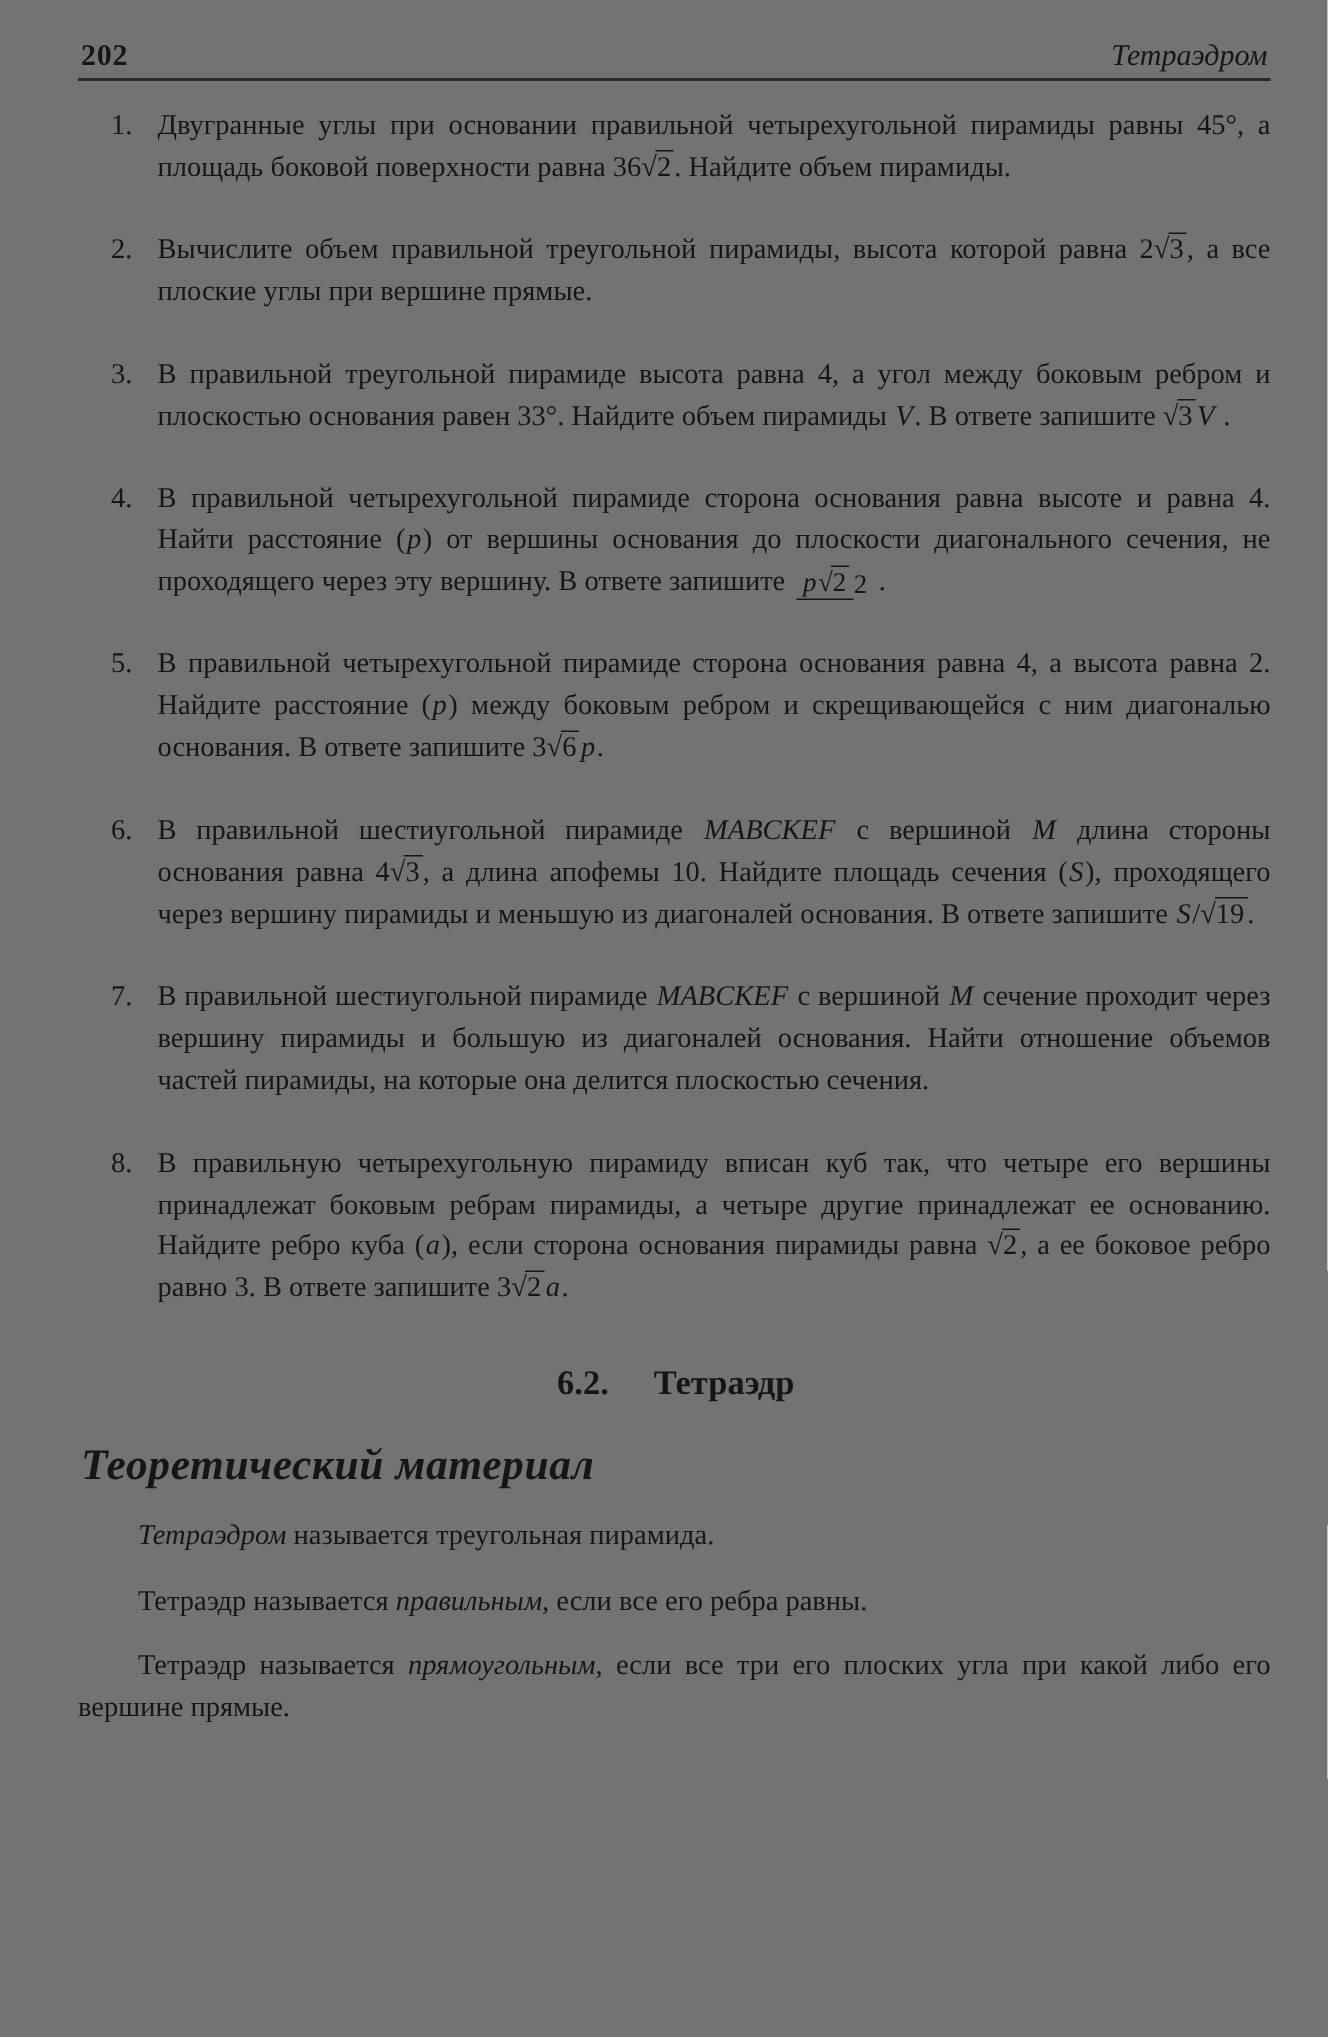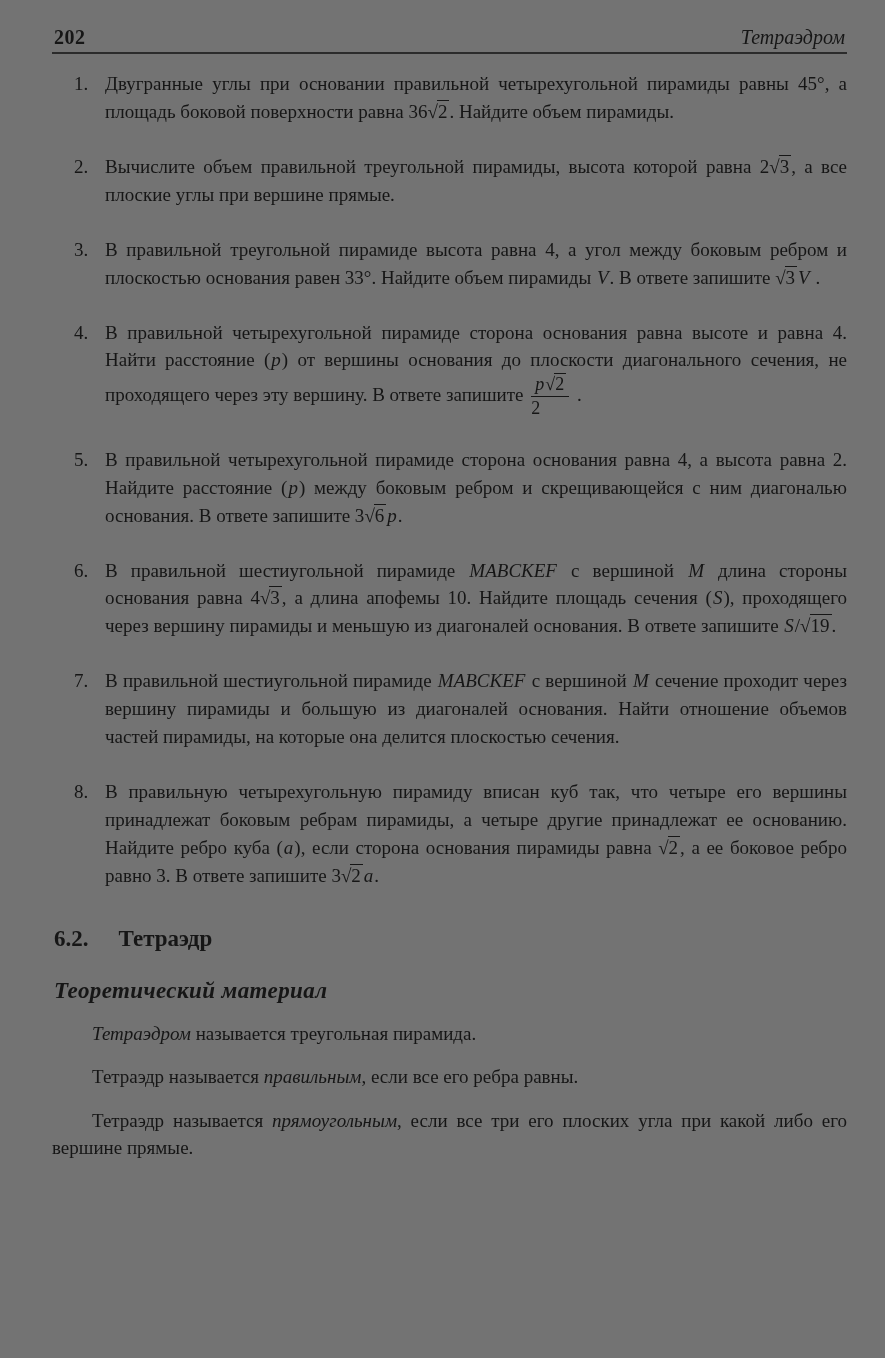--- a/index.html
+++ b/index.html
@@ -29,25 +29,26 @@
     margin:34px 0 18px 4px;
     font-size:24px;
     font-weight:bold;
     font-style:italic;
     letter-spacing:.4px;
   }
   .section-heading{
     margin:36px 0 0 2px;
     font-size:23px;
     font-weight:bold;
+    text-align:center;
   }
   .section-heading .secnum{margin-right:30px;}
   .theory-heading{
     margin:26px 0 6px 2px;
-    font-size:23px;
+    font-size:29px;
     font-weight:bold;
     font-style:italic;
     letter-spacing:.4px;
   }
   
   .problems{padding-left:22px;margin-top:16px;}
   .problem{
     display:flex;
     margin-bottom:27px;
     font-size:19px;
@@ -64,21 +65,20 @@
     text-indent:40px;
   }
   
   .it{font-style:italic;}
   .mv{font-style:italic;padding:0 1px;}
   .sqrt{white-space:nowrap;}
   .sqrt .rsign{margin-right:-1px;}
   .sqrt .rad{border-top:1.5px solid currentColor;padding:0 2px 0 1px;}
   .frac{
     display:inline-flex;
-    flex-direction:column;
     vertical-align:middle;
     text-align:left;
     margin:0 3px;
     line-height:1.15;
     font-size:18px;
   }
   .frac .fnum{border-bottom:1.5px solid currentColor;padding:0 3px 1px 3px;}
   .frac .fden{padding-top:1px;}
 </style>
 </head>

